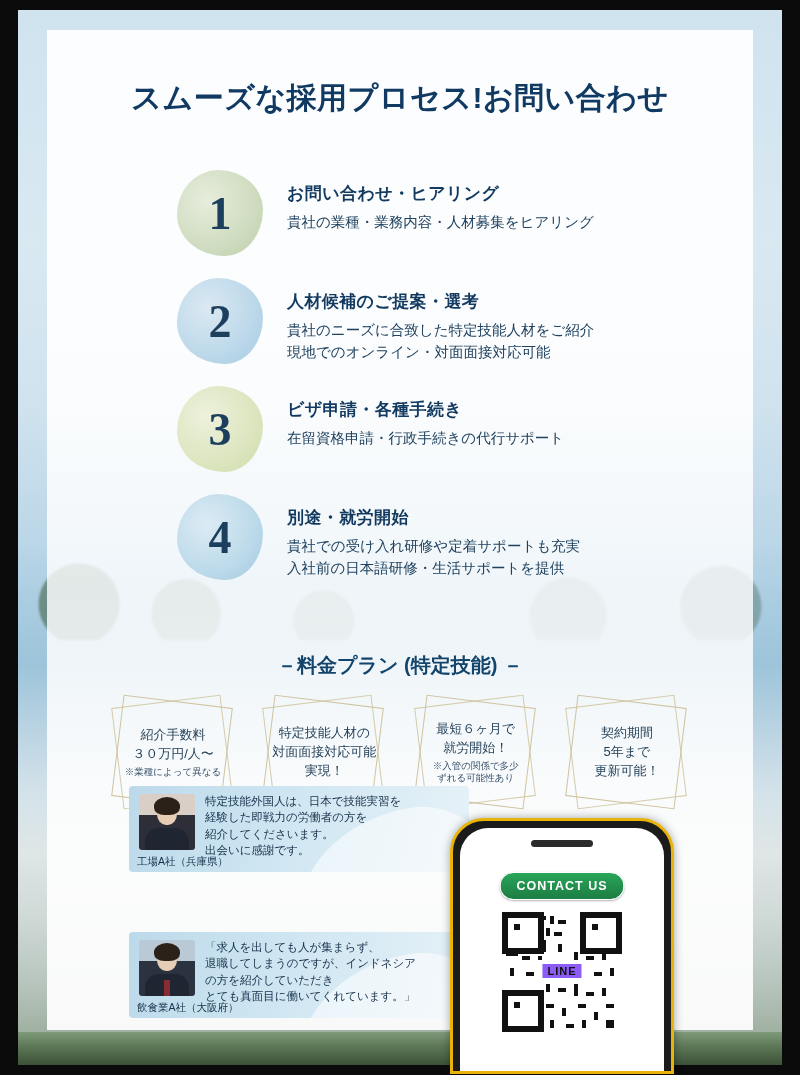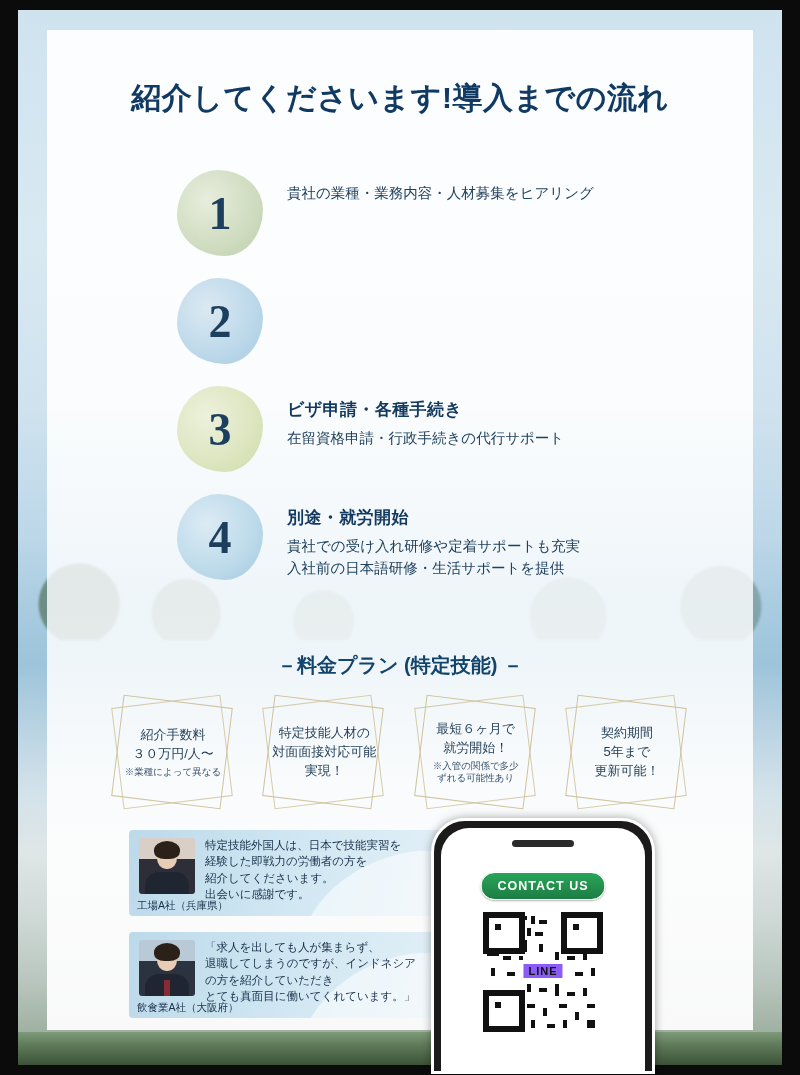--- a/index.html
+++ b/index.html
@@ -196,21 +196,21 @@
   
   .testi {
     position: absolute;
     left: 82px;
     width: 340px;
     height: 86px;
     background: linear-gradient(105deg, #bcd9ea 0%, #cfe6f2 45%, #e7f2f8 100%);
     border-radius: 4px;
     overflow: hidden;
   }
-  .testi.t1 { top: 800px; }
+  .testi.t1 { top: 756px; }
   .testi.t2 { top: 902px; }
   .testi .swoosh {
     position: absolute;
     right: -40px;
     bottom: -48px;
     width: 220px;
     height: 110px;
     background: rgba(255,255,255,0.55);
     border-radius: 60% 40% 0 0 / 100% 100% 0 0;
     transform: rotate(-8deg);
@@ -283,27 +283,27 @@
   .testi .who {
     position: absolute;
     left: 8px;
     bottom: 3px;
     font-size: 10.5px;
     color: #16304a;
   }
   
   .phone {
     position: absolute;
-    left: 431px;
+    left: 450px;
     top: 818px;
     width: 218px;
     height: 250px;
     background: #1b1b1b;
     border-radius: 34px 34px 0 0;
-    border: 3px solid #ffffff;
+    border: 3px solid #eab308;
     box-shadow: 0 0 10px rgba(0,0,0,0.35);
     overflow: hidden;
   }
   .phone .screen {
     position: absolute;
     left: 7px;
     top: 7px;
     right: 7px;
     bottom: 0;
     background: #ffffff;
@@ -383,36 +383,42 @@
 </head>
 <body>
 
 <div class="page">
   <div class="photo-bg"></div>
   <div class="photo-trees"></div>
   <div class="photo-bottomstrip"></div>
 
   <div class="card">
 
-    <div class="title">紹介してくださいます!導入までの流れ</div>
+    <div class="title">スムーズな採用プロセス!お問い合わせ</div>
 
     <div class="steps">
 
       <div class="step">
         <div class="blob" style="background: radial-gradient(ellipse at 35% 35%, #e7eddc 0%, #cfdcc0 60%, #bccfaa 100%);">
           <span class="num">1</span>
         </div>
         <div class="body">
+          <div class="head">お問い合わせ・ヒアリング</div>
           <div class="line">貴社の業種・業務内容・人材募集をヒアリング</div>
         </div>
       </div>
 
       <div class="step">
         <div class="blob" style="background: radial-gradient(ellipse at 35% 35%, #dbe9f2 0%, #bcd8ea 60%, #a6cbe2 100%);">
           <span class="num">2</span>
+        </div>
+        <div class="body">
+          <div class="head">人材候補のご提案・選考</div>
+          <div class="line">貴社のニーズに合致した特定技能人材をご紹介</div>
+          <div class="line">現地でのオンライン・対面面接対応可能</div>
         </div>
       </div>
 
       <div class="step">
         <div class="blob" style="background: radial-gradient(ellipse at 35% 35%, #edf1dc 0%, #dce5bf 60%, #cddda8 100%);">
           <span class="num">3</span>
         </div>
         <div class="body">
           <div class="head">ビザ申請・各種手続き</div>
           <div class="line">在留資格申請・行政手続きの代行サポート</div>

